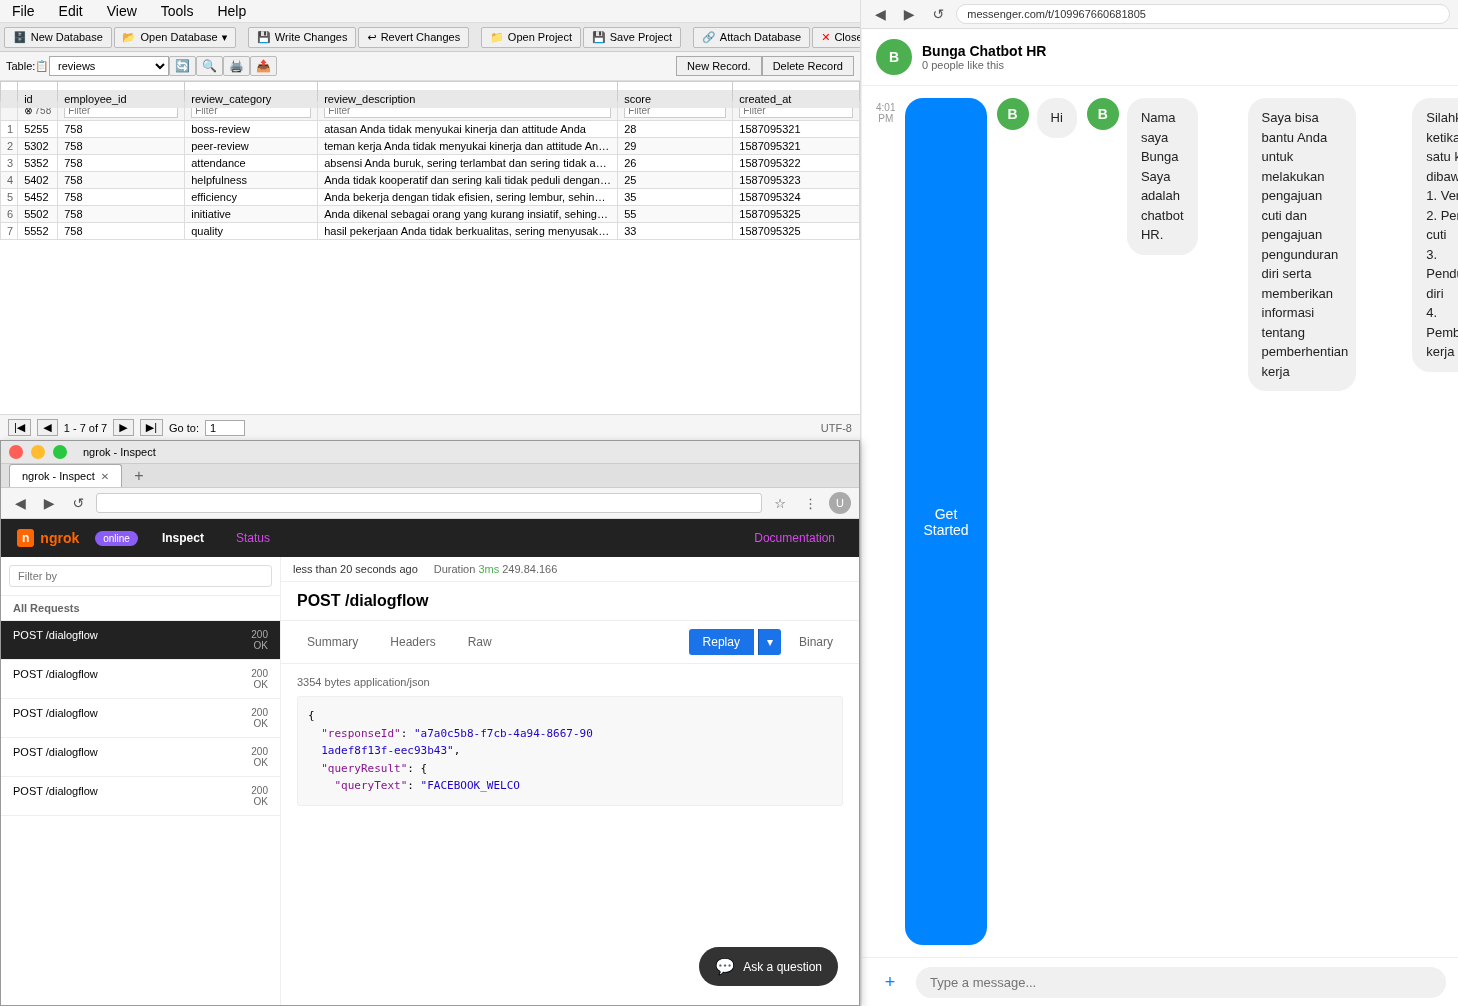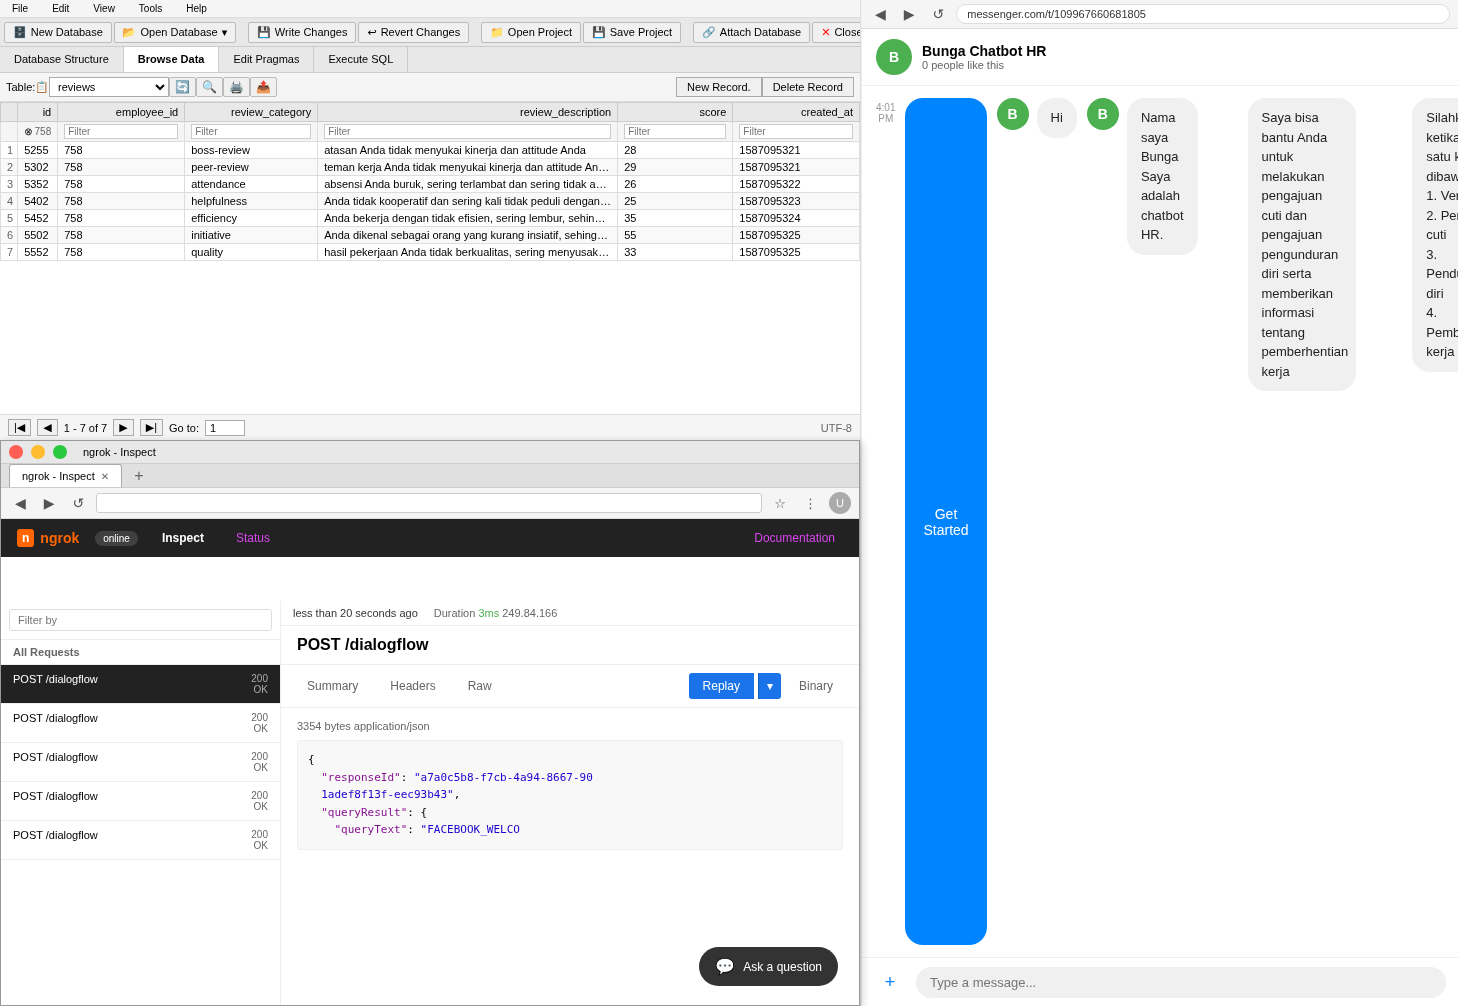--- a/index.html
+++ b/index.html
@@ -1,38 +1,38 @@
 <!DOCTYPE html>
 <html><head>
   <meta charset="utf-8">
   <style>
     * { box-sizing: border-box; margin: 0; padding: 0; }
     body { font-family: 'Segoe UI', Arial, sans-serif; font-size: 12px; background: #f0f0f0; overflow: hidden; }
 
     
     #app-bar { background: #e8e8e8; border-bottom: 1px solid #ccc; padding: 2px 4px; display: flex; align-items: center; gap: 2px; }
-    #menu-bar { background: #f5f5f5; border-bottom: 1px solid #ddd; padding: 2px 8px; display: flex; gap: 16px; font-size: 10px; }
+    #menu-bar { background: #f5f5f5; border-bottom: 1px solid #ddd; padding: 2px 8px; display: flex; gap: 16px; font-size: 14px; }
     #menu-bar span { cursor: pointer; padding: 1px 4px; }
 
     .toolbar-btn { display: flex; align-items: center; gap: 4px; padding: 3px 8px; background: #f0f0f0; border: 1px solid #bbb; border-radius: 2px; cursor: pointer; font-size: 11px; white-space: nowrap; }
     .toolbar-separator { width: 1px; background: #bbb; height: 24px; margin: 0 4px; }
     #db-tabs { background: #e8e8e8; display: flex; border-bottom: 1px solid #ccc; }
     .db-tab { padding: 6px 14px; font-size: 11px; cursor: pointer; border-right: 1px solid #ccc; }
     .db-tab.active { background: #fff; font-weight: bold; border-bottom: 1px solid #fff; }
 
     #table-toolbar { display: flex; align-items: center; padding: 4px 6px; background: #f5f5f5; border-bottom: 1px solid #ddd; }
     #table-toolbar label { font-size: 11px; }
     #table-select { font-size: 11px; padding: 2px 4px; border: 1px solid #aaa; background: #fff; min-width: 120px; }
 
     .toolbar-icon-btn { padding: 2px 5px; background: #f0f0f0; border: 1px solid #bbb; border-radius: 2px; cursor: pointer; font-size: 12px; }
     .new-record-btn { padding: 3px 10px; background: #f0f0f0; border: 1px solid #aaa; cursor: pointer; font-size: 11px; }
     .delete-record-btn { padding: 3px 10px; background: #f0f0f0; border: 1px solid #aaa; cursor: pointer; font-size: 11px; }
 
     #data-table { width: 100%; border-collapse: collapse; font-size: 11px; overflow: auto; }
-    #data-table th { background: #e8e8e8; border: 1px solid #ccc; padding: 3px 6px; text-align: right; font-weight: normal; position: sticky; top: 0; }
+    #data-table th { background: #e8e8e8; border: 1px solid #ccc; padding: 3px 6px; text-align: left; font-weight: normal; position: sticky; top: 8px; }
     #data-table td { border: 1px solid #ddd; padding: 2px 6px; white-space: nowrap; overflow: hidden; max-width: 220px; text-overflow: ellipsis; }
     #data-table tr:nth-child(even) { background: #f9f9f9; }
     #data-table .row-num { color: #666; text-align: right; padding-right: 4px; }
     #data-table .filter-row td { background: #f5f5f5; }
     #data-table input.filter-input { width: 100%; border: 1px solid #ccc; font-size: 10px; padding: 1px 3px; }
 
     #table-wrapper { overflow: auto; flex: 1; }
     #table-footer { display: flex; align-items: center; padding: 4px 8px; background: #f5f5f5; border-top: 1px solid #ddd; gap: 6px; font-size: 11px; }
     #table-footer .nav-btn { padding: 1px 5px; background: #f0f0f0; border: 1px solid #aaa; cursor: pointer; font-size: 11px; }
     #goto-input { width: 40px; border: 1px solid #aaa; padding: 1px 4px; font-size: 11px; }
@@ -55,24 +55,24 @@
     .nav-arrow { padding: 2px 6px; background: none; border: none; cursor: pointer; font-size: 14px; color: #555; }
     .nav-arrow:disabled { color: #bbb; }
     #url-bar { flex: 1; border: 1px solid #ccc; border-radius: 3px; padding: 3px 8px; font-size: 11px; background: #fff; }
     .addr-icon-btn { padding: 2px 6px; background: none; border: none; cursor: pointer; font-size: 13px; color: #555; }
 
     #ngrok-nav { display: flex; gap: 16px; padding: 8px 16px; background: #222; color: #fff; font-size: 12px; align-items: center; }
     #ngrok-nav .brand { color: #ff6600; font-weight: bold; font-size: 14px; display: flex; align-items: center; gap: 6px; }
     #ngrok-nav .brand-n { background: #ff6600; color: #fff; padding: 2px 5px; border-radius: 3px; font-size: 12px; }
     .ngrok-nav-link { color: #d946ef; text-decoration: none; cursor: pointer; padding: 4px 8px; border-radius: 3px; }
     .ngrok-nav-link.active { color: #fff; font-weight: bold; }
-    .online-badge { background: #404040; color: #fff; padding: 2px 8px; border-radius: 10px; font-size: 10px; }
+    .online-badge { background: #8b5cf6; color: #fff; padding: 2px 8px; border-radius: 10px; font-size: 10px; }
     .ngrok-nav-right { margin-left: auto; }
 
-    #ngrok-content { display: flex; flex: 1; overflow: hidden; margin-top: 44px; }
+    #ngrok-content { display: flex; flex: 1; overflow: hidden; }
     #ngrok-sidebar { width: 280px; border-right: 1px solid #eee; display: flex; flex-direction: column; }
     #filter-bar { padding: 8px; border-bottom: 1px solid #eee; }
     #filter-input { width: 100%; border: 1px solid #ddd; border-radius: 3px; padding: 4px 8px; font-size: 11px; }
     #requests-header { padding: 6px 12px; font-size: 11px; color: #666; border-bottom: 1px solid #eee; font-weight: bold; }
     #requests-list { flex: 1; overflow-y: auto; }
     .request-item { padding: 8px 12px; border-bottom: 1px solid #eee; cursor: pointer; display: flex; justify-content: space-between; align-items: flex-start; }
     .request-item.active { background: #222; color: #fff; }
     .request-item.active .req-status { color: #aaa; }
     .req-method-path { font-size: 11px; }
     .req-status { font-size: 10px; color: #666; text-align: right; }
@@ -170,26 +170,20 @@
     <button class="toolbar-btn">
       <span>🔗</span>
       <span>Attach Database</span>
     </button>
     <button class="toolbar-btn">
       <span style="color:red;">✕</span>
       <span>Close Database</span>
     </button>
   </div>
 
-  <div id="db-tabs">
-    <div class="db-tab">Database Structure</div>
-    <div class="db-tab active">Browse Data</div>
-    <div class="db-tab">Edit Pragmas</div>
-    <div class="db-tab">Execute SQL</div>
-  </div>
 
   <div id="table-toolbar">
     <label>Table:</label>
     <span style="font-size:11px;">📋</span>
     <select id="table-select">
       <option>reviews</option>
     </select>
     <button class="toolbar-icon-btn">🔄</button>
     <button class="toolbar-icon-btn">🔍</button>
     <button class="toolbar-icon-btn">🖨️</button>

